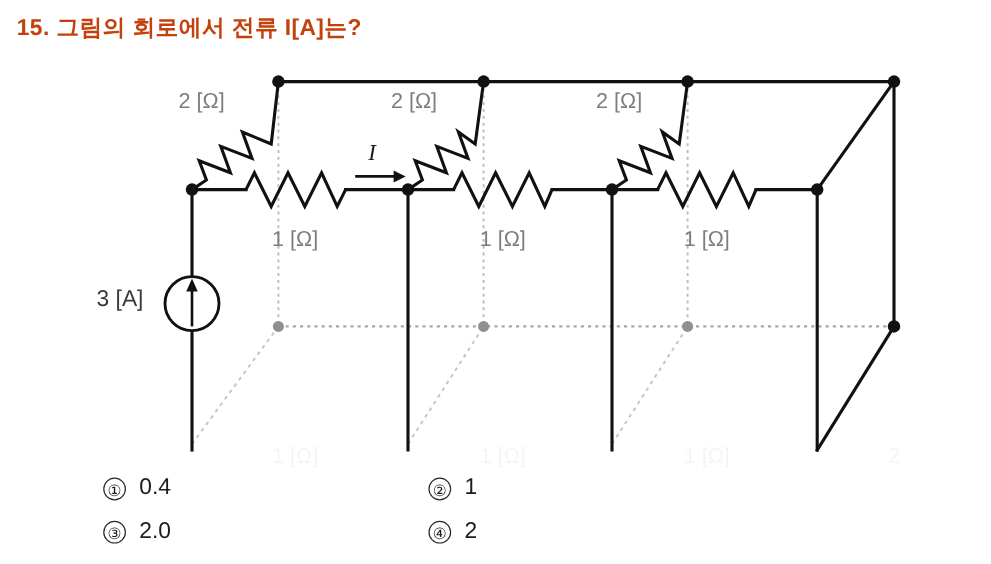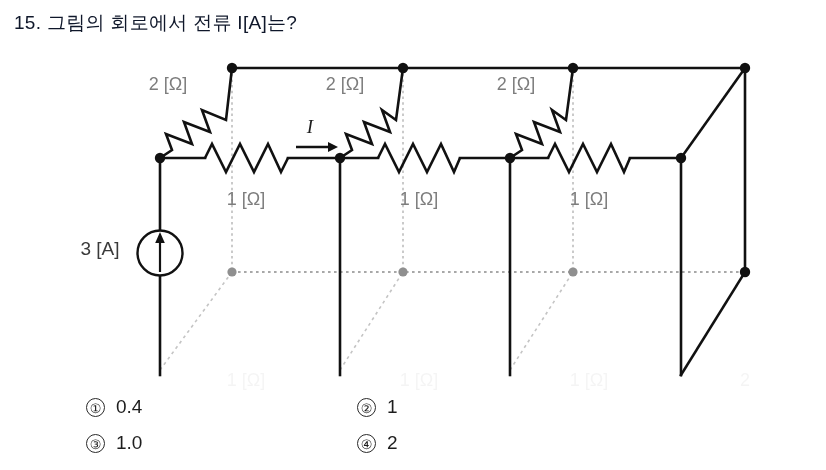--- a/index.html
+++ b/index.html
@@ -20,22 +20,23 @@
     left: 0; top: 0;
     width: 826px;
     height: 470px;
   }
   .question-title {
     position: absolute;
     left: 14px;
     top: 10px;
     font-size: 19px;
     letter-spacing: 0.3px;
-    color: #0f172a;
+    color: #c2410c;
     white-space: pre;
+    font-weight: bold;
   }
   #circuit-figure {
     position: absolute;
     left: 0;
     top: 50px;
     width: 826px;
     height: 340px;
   }
   .answers {
     position: absolute;
@@ -179,21 +180,21 @@
     <div class="answer-option opt-1">
       <span class="marker">①</span>
       <span>0.4</span>
     </div>
     <div class="answer-option opt-2">
       <span class="marker">②</span>
       <span>1</span>
     </div>
     <div class="answer-option opt-3">
       <span class="marker">③</span>
-      <span>1.0</span>
+      <span>2.0</span>
     </div>
     <div class="answer-option opt-4">
       <span class="marker">④</span>
       <span>2</span>
     </div>
   </div>
 
 </div>
 
 </body></html>

